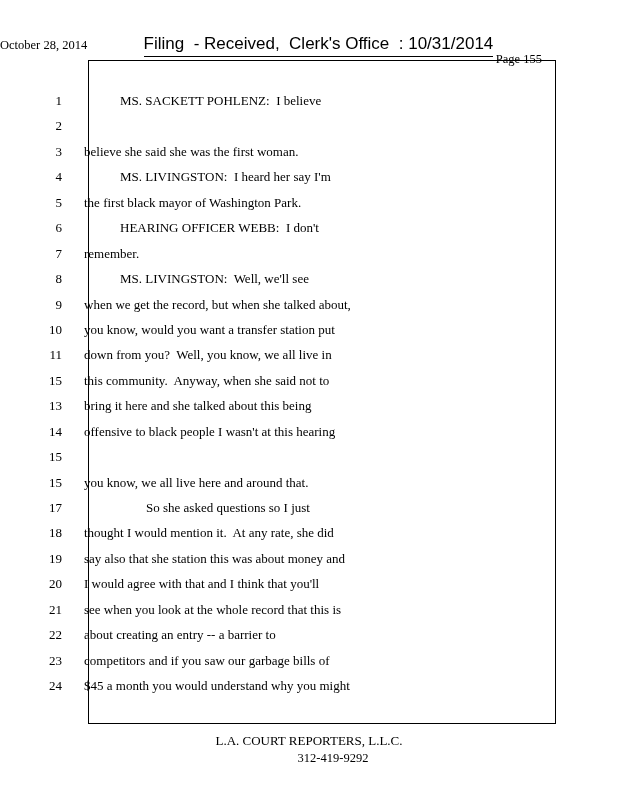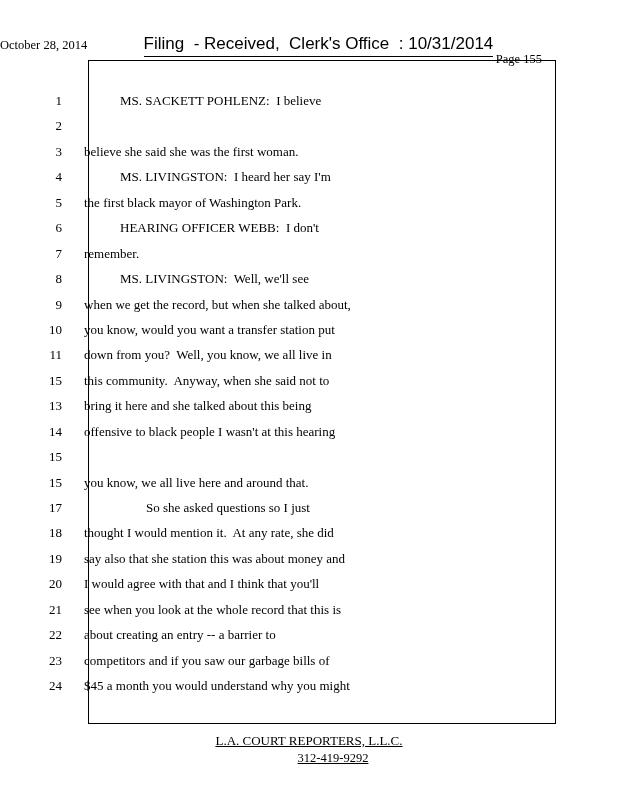--- a/index.html
+++ b/index.html
@@ -77,21 +77,20 @@
     margin-left: 22px;
   }
   .line.indent-1 .txt { padding-left: 36px; }
   .line.indent-2 .txt { padding-left: 62px; font-family: Liberation Serif, serif; }
   .footer {
     position: absolute;
     left: 0;
     width: 100%;
     text-align: center;
     white-space: pre;
-    text-decoration: underline;
   }
   .footer-company {
     top: 733px;
     font-size: 13px;
   }
   .footer-phone {
     top: 751px;
     font-size: 12.5px;
     margin-left: 24px;
   }

